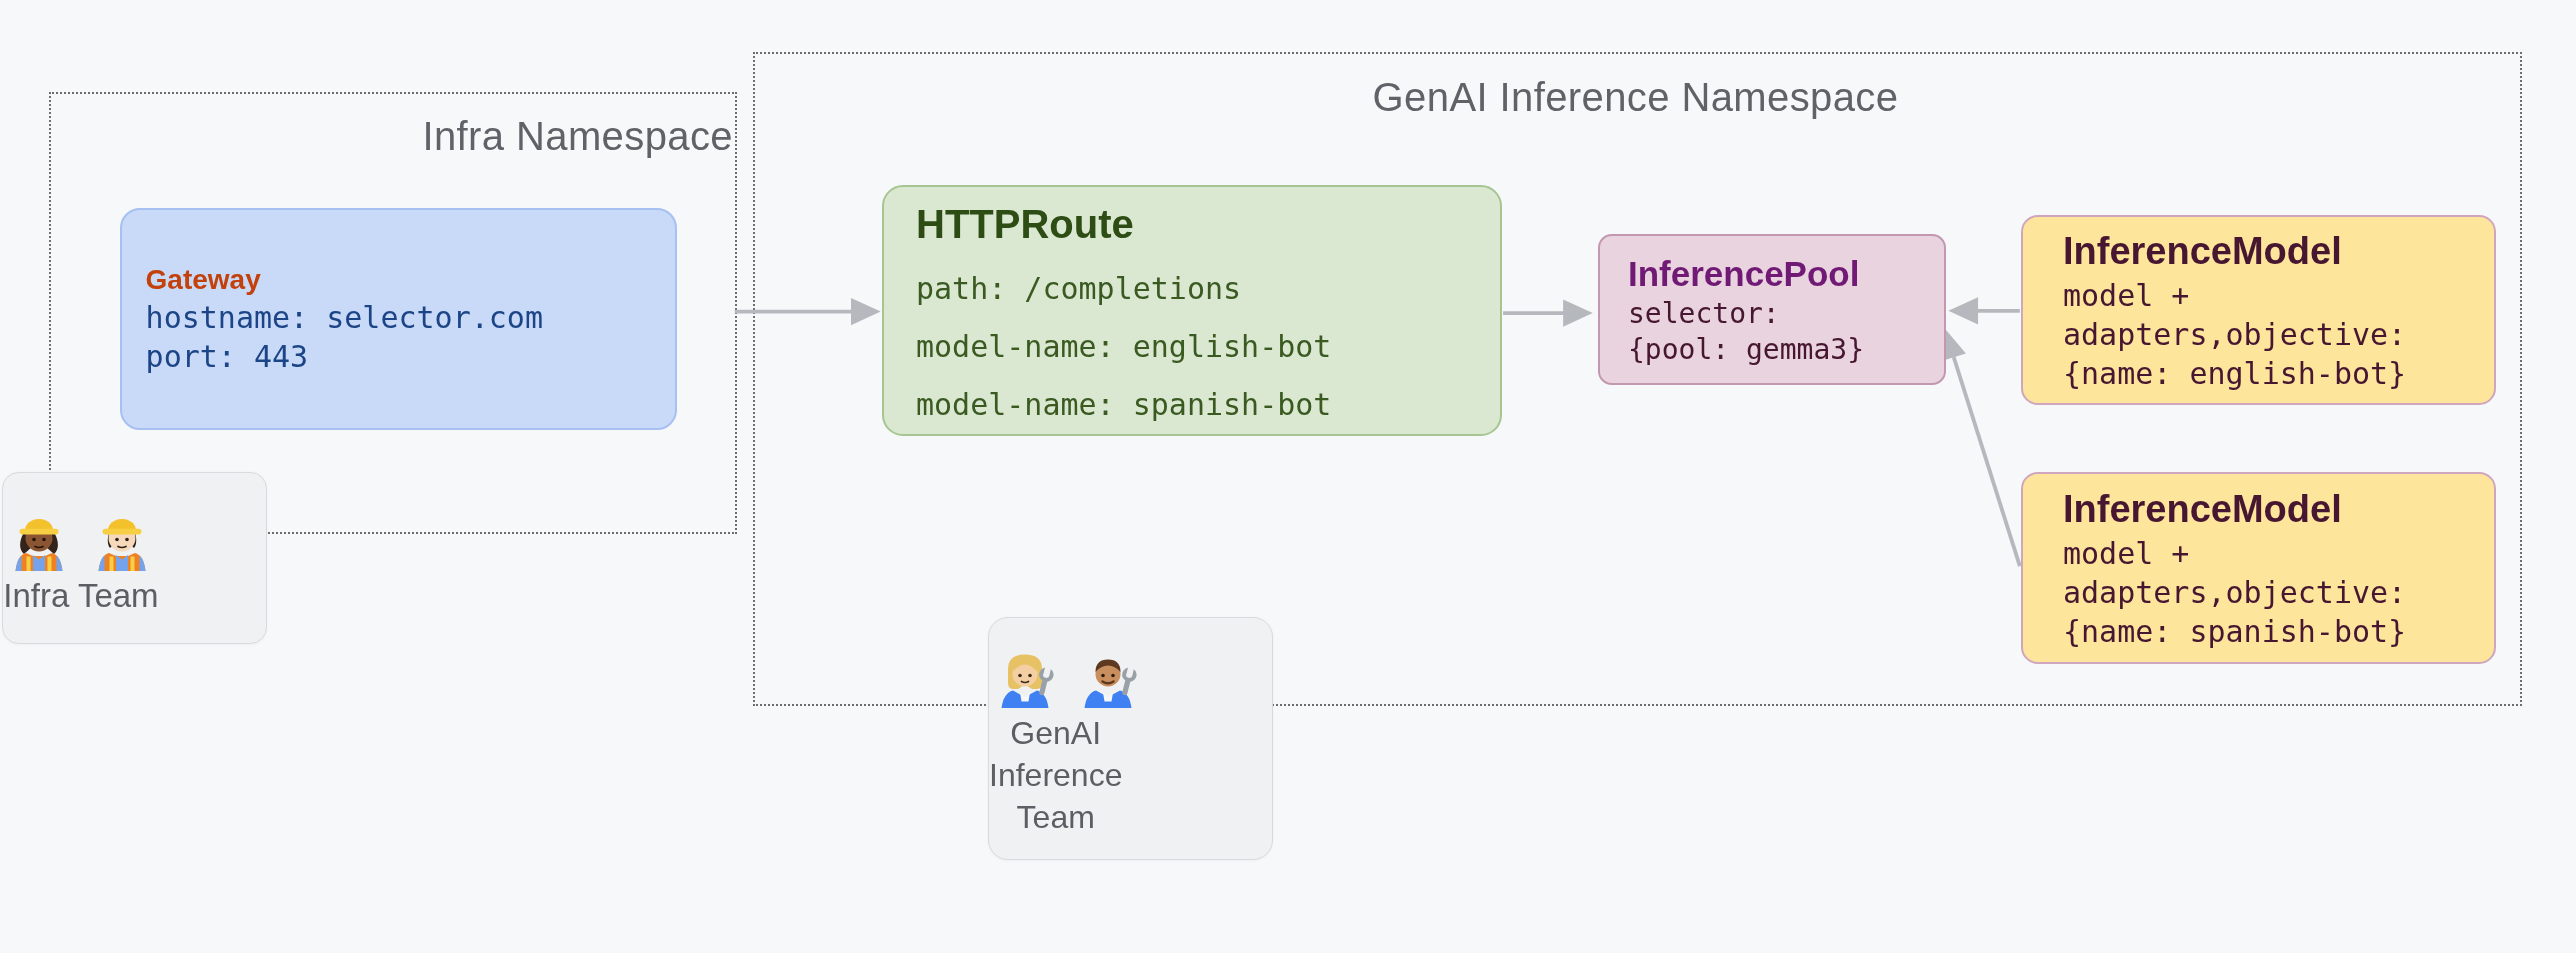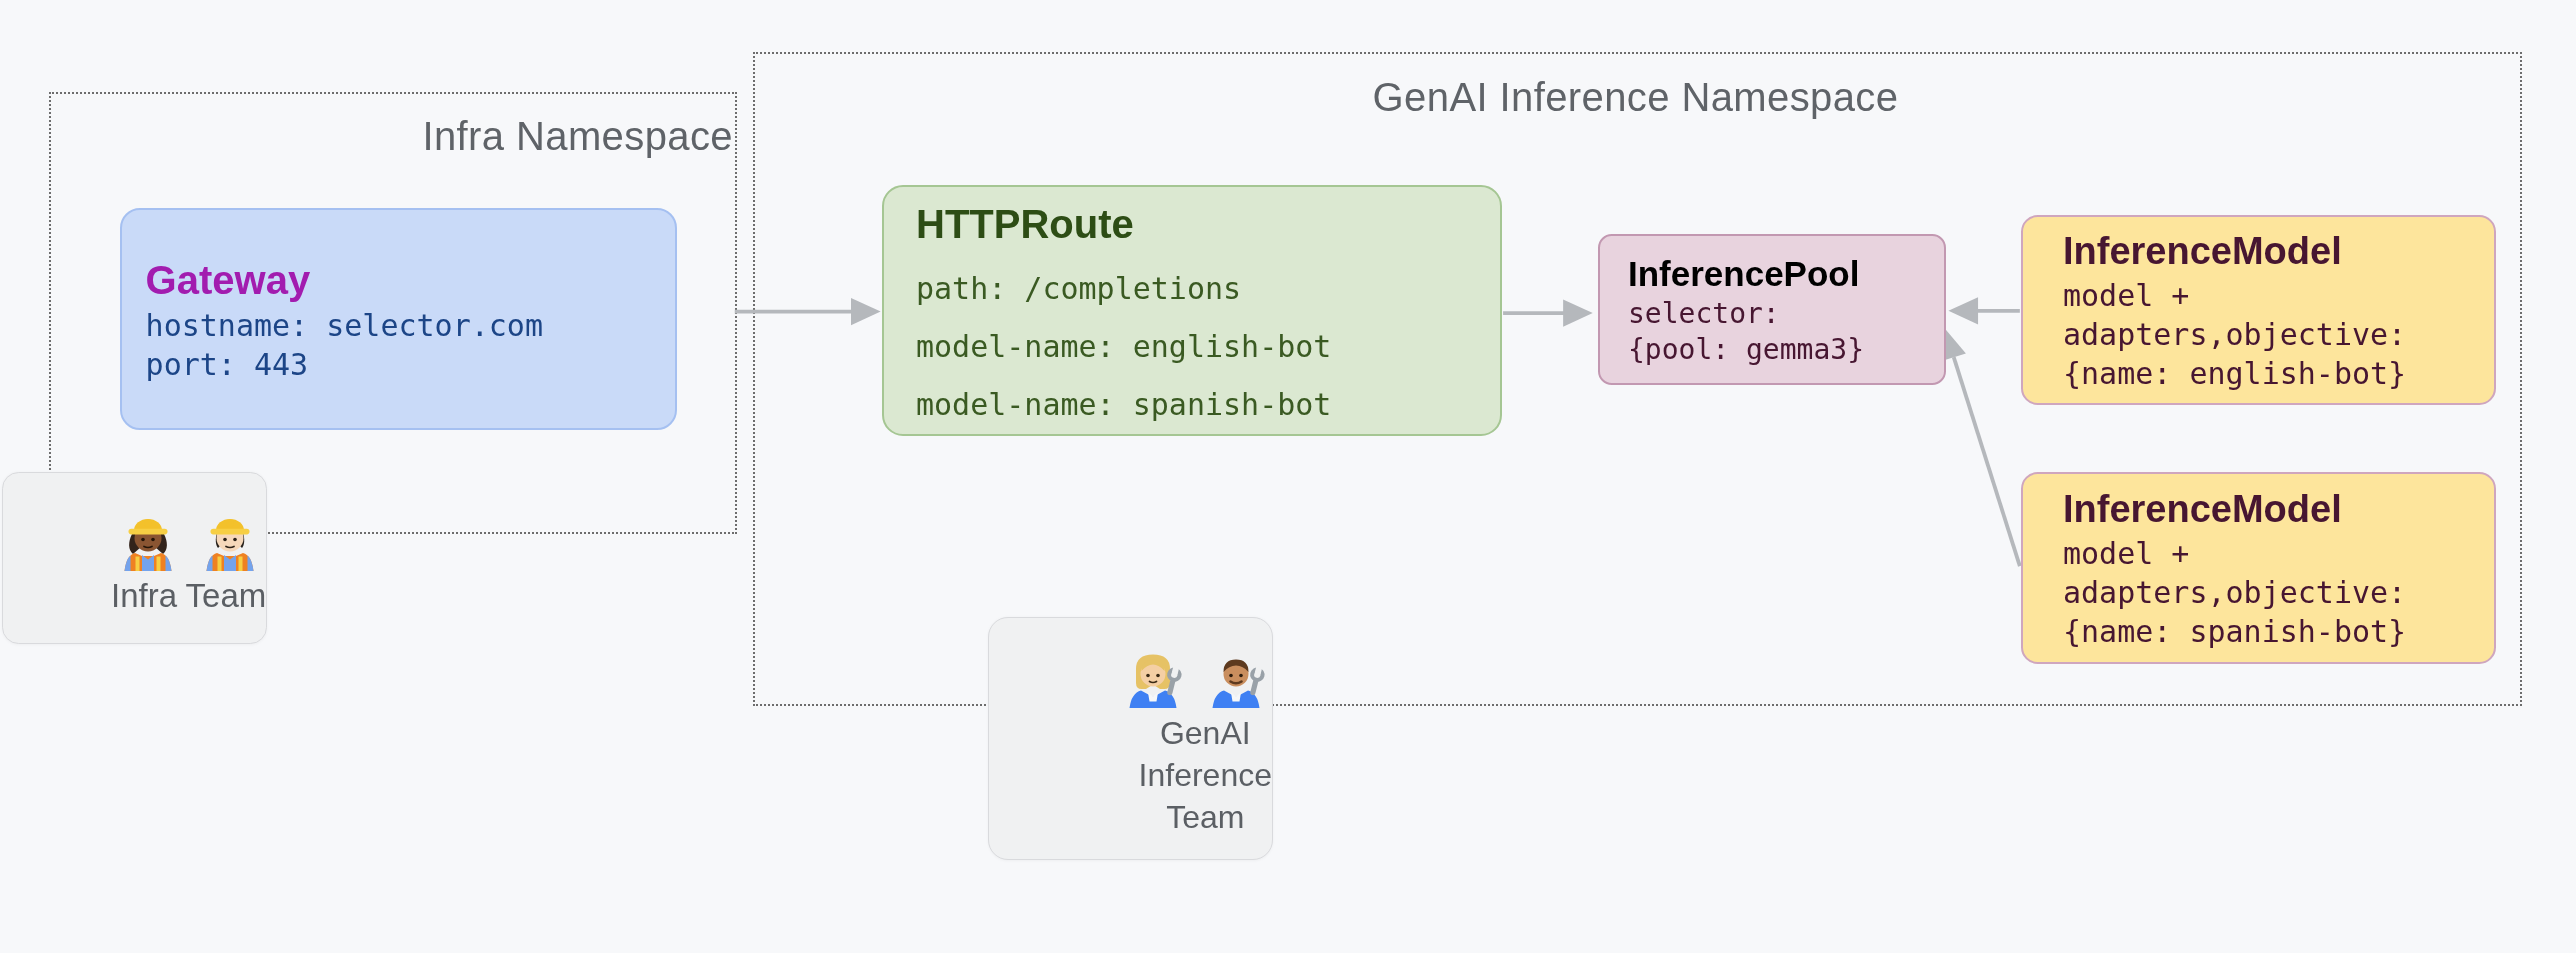--- a/index.html
+++ b/index.html
@@ -29,51 +29,51 @@
     box-sizing:border-box;
   }
   .node-title{font-weight:bold;line-height:1.3;}
   .mono{font-family:"DejaVu Sans Mono", monospace;font-size:30px;line-height:1.3;}
 
   .node.gateway{
     left:120px;top:208px;width:557px;height:222px;
     background:#c9daf8;border:2.3px solid #a5c0f1;border-radius:20px;
     padding-left:23.6px;color:#1c4587;
   }
-  .node.gateway .node-title{font-size:40px;color:#a21caf;}
+  .node.gateway .node-title{font-size:28px;color:#c2410c;}
 
   .node.httproute{
     left:882px;top:185px;width:620px;height:251px;
     background:#dbe8d1;border:2.3px solid #a5c693;border-radius:21px;
     padding-left:32px;color:#3a5a22;gap:19px;
   }
   .node.httproute .node-title{font-size:40px;color:#2d4d15;}
 
   .node.pool{
     left:1598px;top:234px;width:348px;height:151px;
     background:#e8d3de;border:2.3px solid #c298b1;border-radius:13.7px;
     padding-left:28px;color:#471631;
   }
-  .node.pool .node-title{font-size:35px;color:#000000;}
+  .node.pool .node-title{font-size:35px;color:#701a75;}
   .node.pool .mono{font-size:28px;line-height:1.28;}
 
   .node.model-en,.node.model-es{
     width:475px;height:190px;left:2021px;
     background:#fde59c;border:2.3px solid #cfa6be;border-radius:16.7px;
     padding-left:40px;color:#471631;
   }
   .node.model-en{top:215px;}
   .node.model-es{top:472px;height:192px;}
   .node.model-en .node-title,.node.model-es .node-title{font-size:38px;color:#471631;}
 
   
   .team{
     position:absolute;z-index:5;
     background:#f0f1f2;border:1.5px solid #d9dadd;border-radius:16.7px;
-    display:flex;flex-direction:column;align-items:flex-end;justify-content:center;
+    display:flex;flex-direction:column;align-items:flex-start;justify-content:center;
     box-sizing:border-box;box-shadow:0 0.8px 3px rgba(0,0,0,0.04);
   }
   .team.infra{left:2.3px;top:472px;width:265px;height:172px;}
   .team.genai{left:988px;top:617px;width:285px;height:243px;border-radius:20px;}
   .team-icons{display:flex;gap:10.6px;align-items:flex-end;}
   .team-label{color:#5b5f64;font-size:33px;margin-top:4.6px;text-align:center;}
   .team-label.multiline{font-size:32px;line-height:1.32;margin-top:1.5px;}
 </style>
 </head>
 <body>

